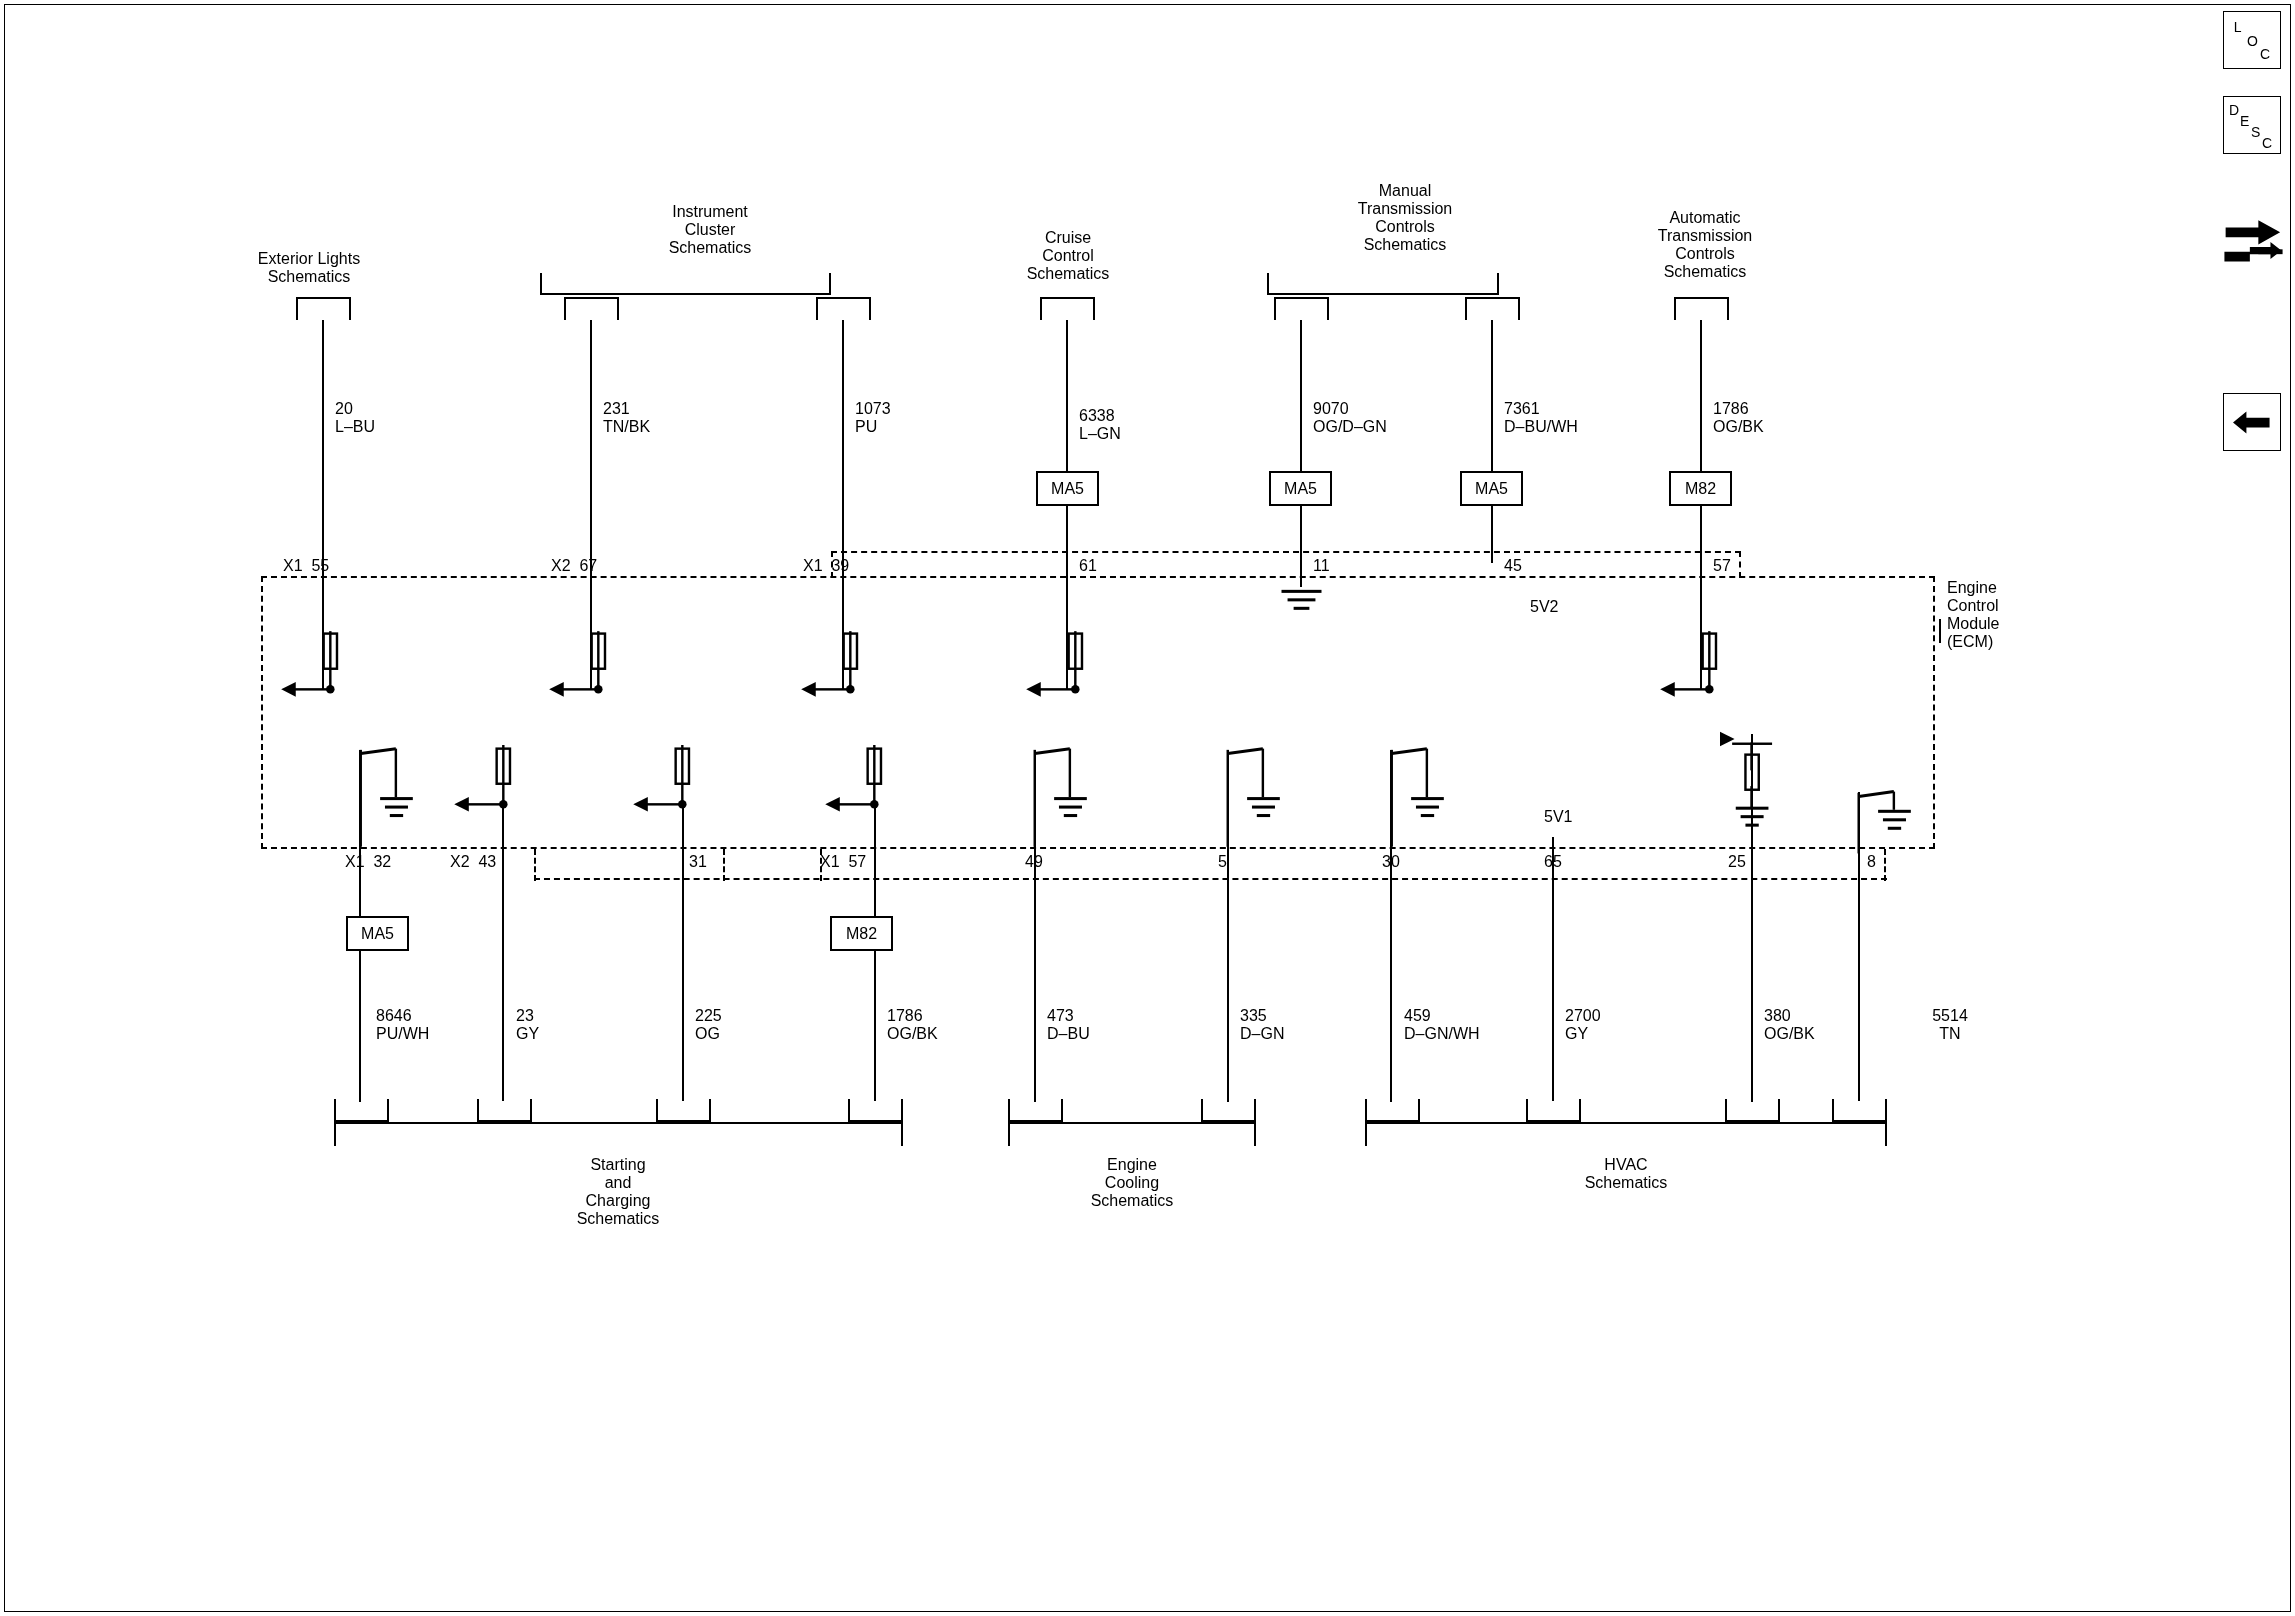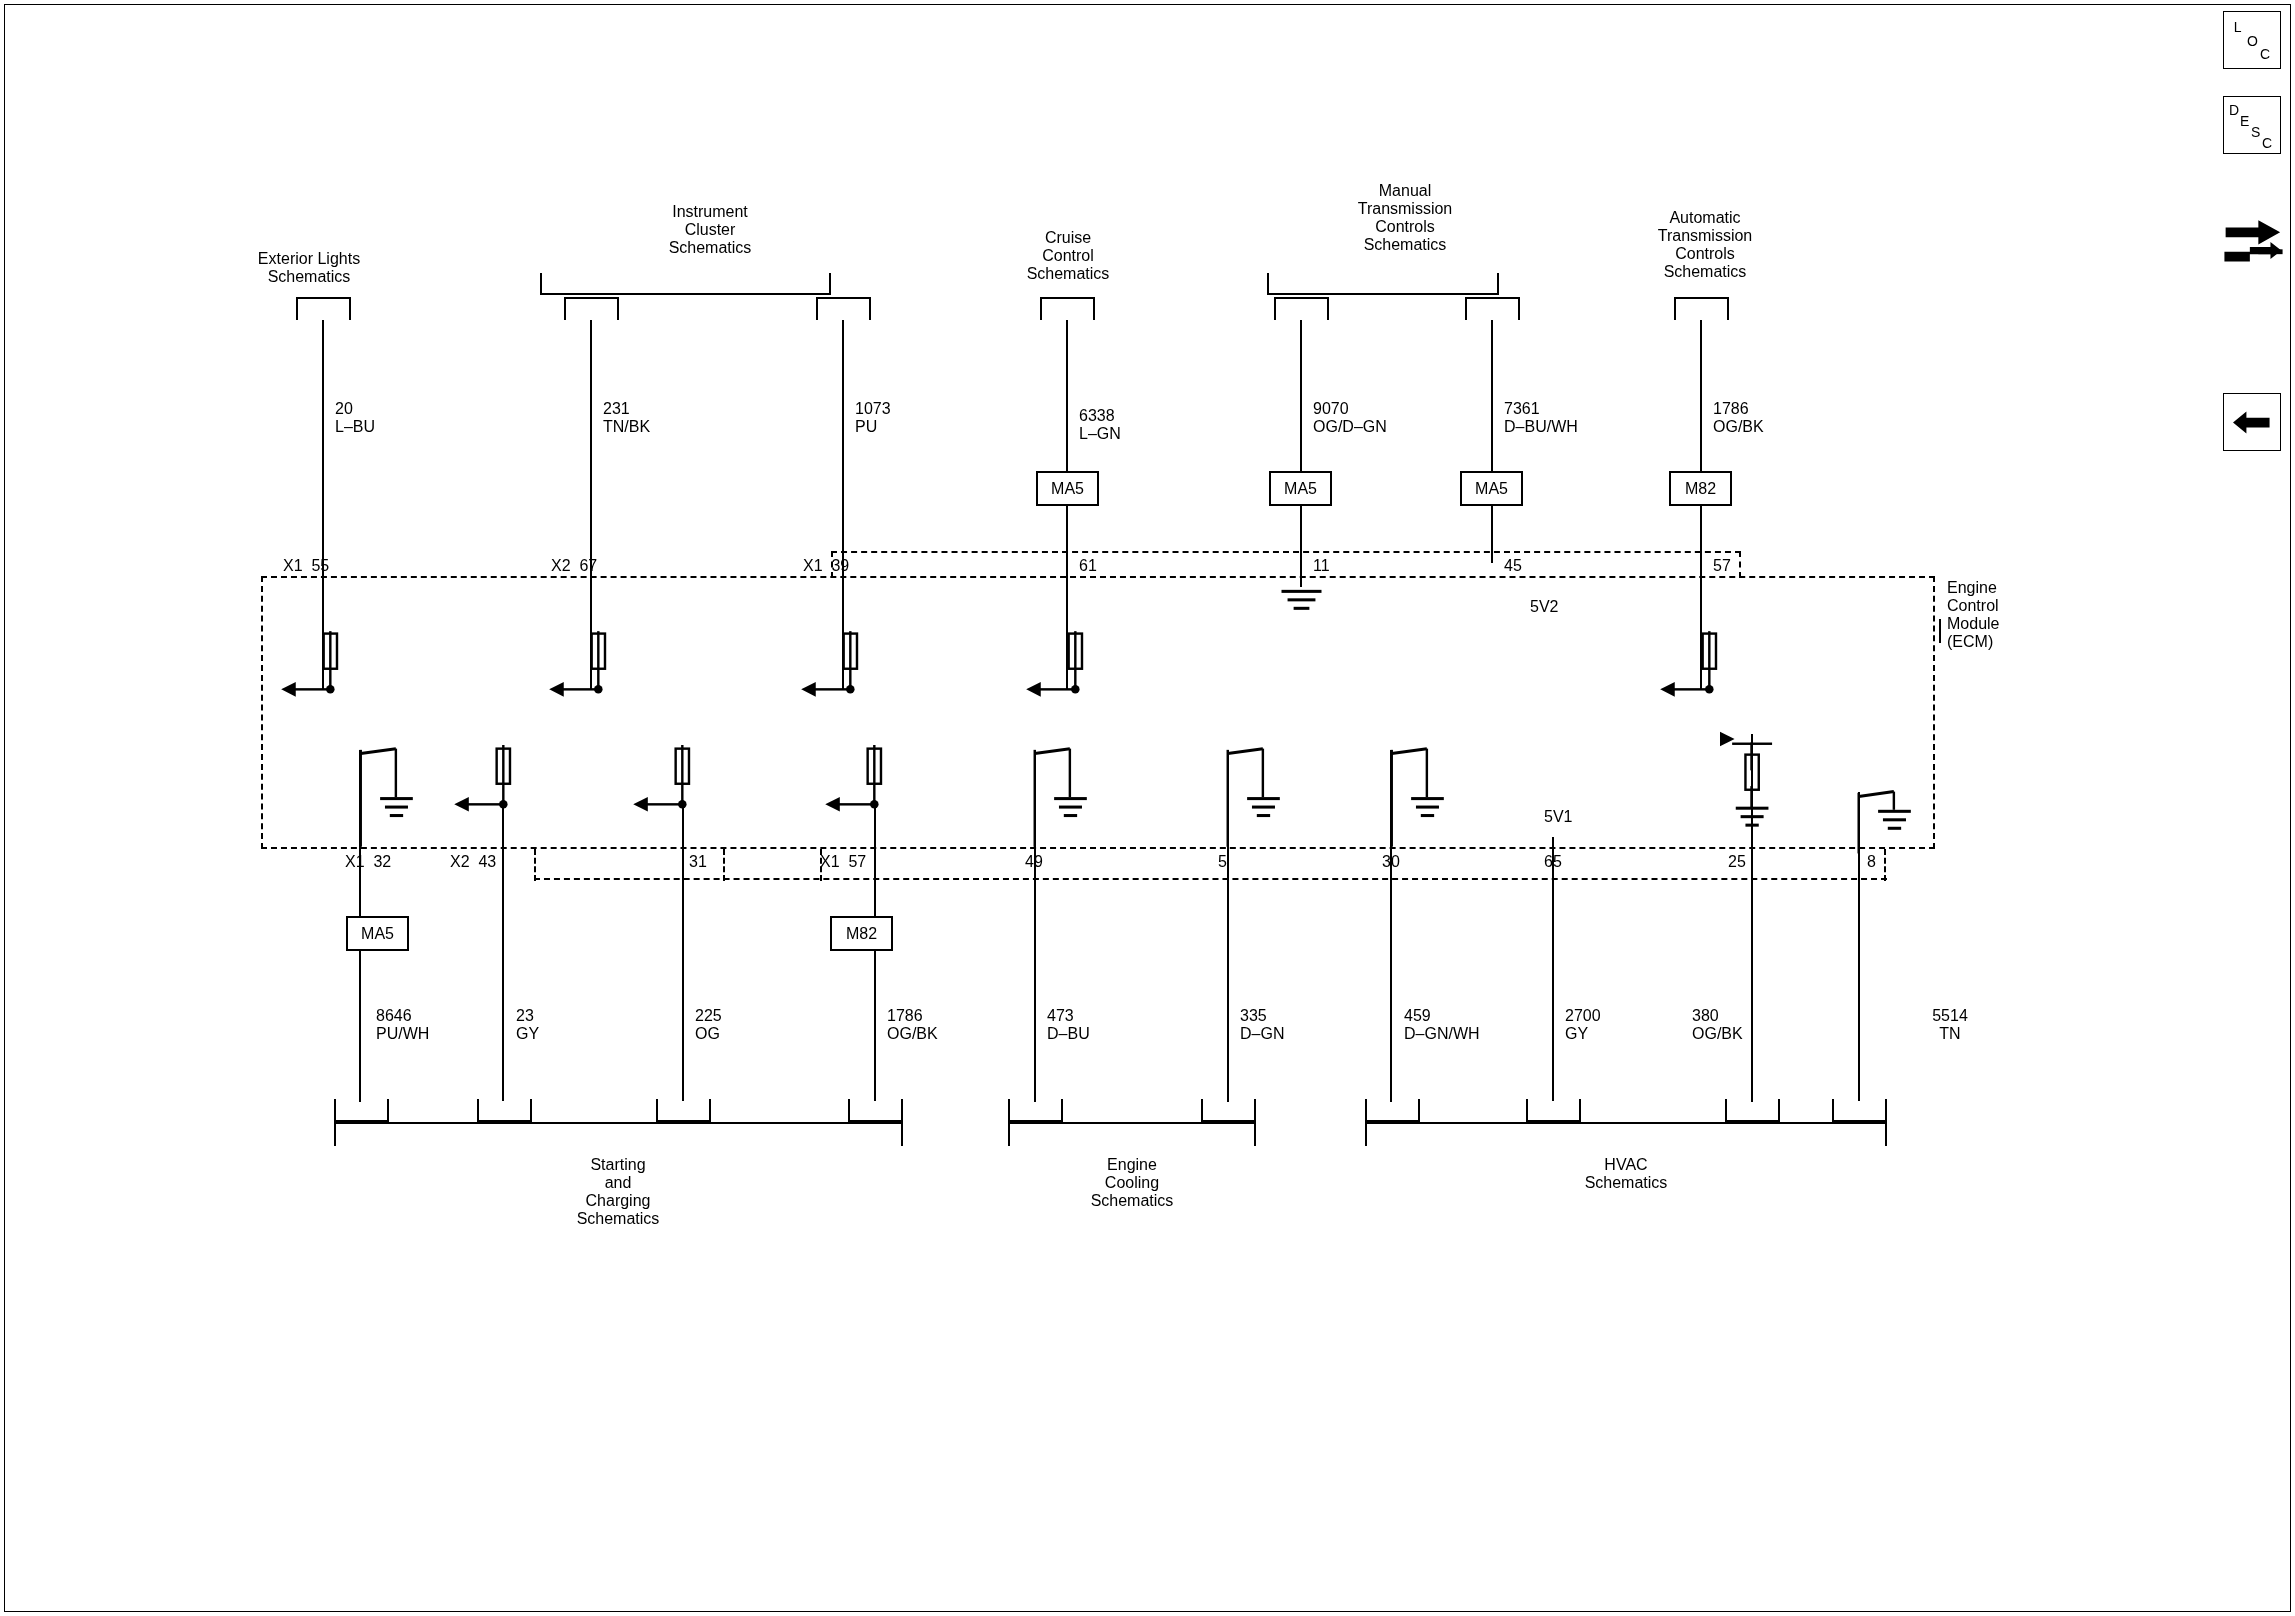--- a/index.html
+++ b/index.html
@@ -425,21 +425,21 @@
   <div class="code-box" style="left:830px; top:916px; width:63px; height:35px;">M82</div>
 
   <div class="lbl l" style="left:376px; top:1007px; width:158px;"><span>8646</span><br><span>PU/WH</span></div>
   <div class="lbl l" style="left:516px; top:1007px; width:158px;"><span>23</span><br><span>GY</span></div>
   <div class="lbl l" style="left:695px; top:1007px; width:158px;"><span>225</span><br><span>OG</span></div>
   <div class="lbl l" style="left:887px; top:1007px; width:158px;"><span>1786</span><br><span>OG/BK</span></div>
   <div class="lbl l" style="left:1047px; top:1007px; width:158px;"><span>473</span><br><span>D–BU</span></div>
   <div class="lbl l" style="left:1240px; top:1007px; width:158px;"><span>335</span><br><span>D–GN</span></div>
   <div class="lbl l" style="left:1404px; top:1007px; width:182px;"><span>459</span><br><span>D–GN/WH</span></div>
   <div class="lbl l" style="left:1565px; top:1007px; width:158px;"><span>2700</span><br><span>GY</span></div>
-  <div class="lbl l" style="left:1692px; top:1007px; width:158px;"><span>380</span><br><span>OG/BK</span></div>
+  <div class="lbl l" style="left:1764px; top:1007px; width:158px;"><span>380</span><br><span>OG/BK</span></div>
   <div class="lbl l" style="left:1871px; top:1007px; width:158px;text-align:center;"><span>5514</span><br><span>TN</span></div>
 
   <div class="cup" style="left:334px; top:1099px; width:55px; height:23px;"></div>
   <div class="cup" style="left:477px; top:1099px; width:55px; height:23px;"></div>
   <div class="cup" style="left:656px; top:1099px; width:55px; height:23px;"></div>
   <div class="cup" style="left:848px; top:1099px; width:55px; height:23px;"></div>
   <div class="cup" style="left:1008px; top:1099px; width:55px; height:23px;"></div>
   <div class="cup" style="left:1201px; top:1099px; width:55px; height:23px;"></div>
   <div class="cup" style="left:1365px; top:1099px; width:55px; height:23px;"></div>
   <div class="cup" style="left:1526px; top:1099px; width:55px; height:23px;"></div>

